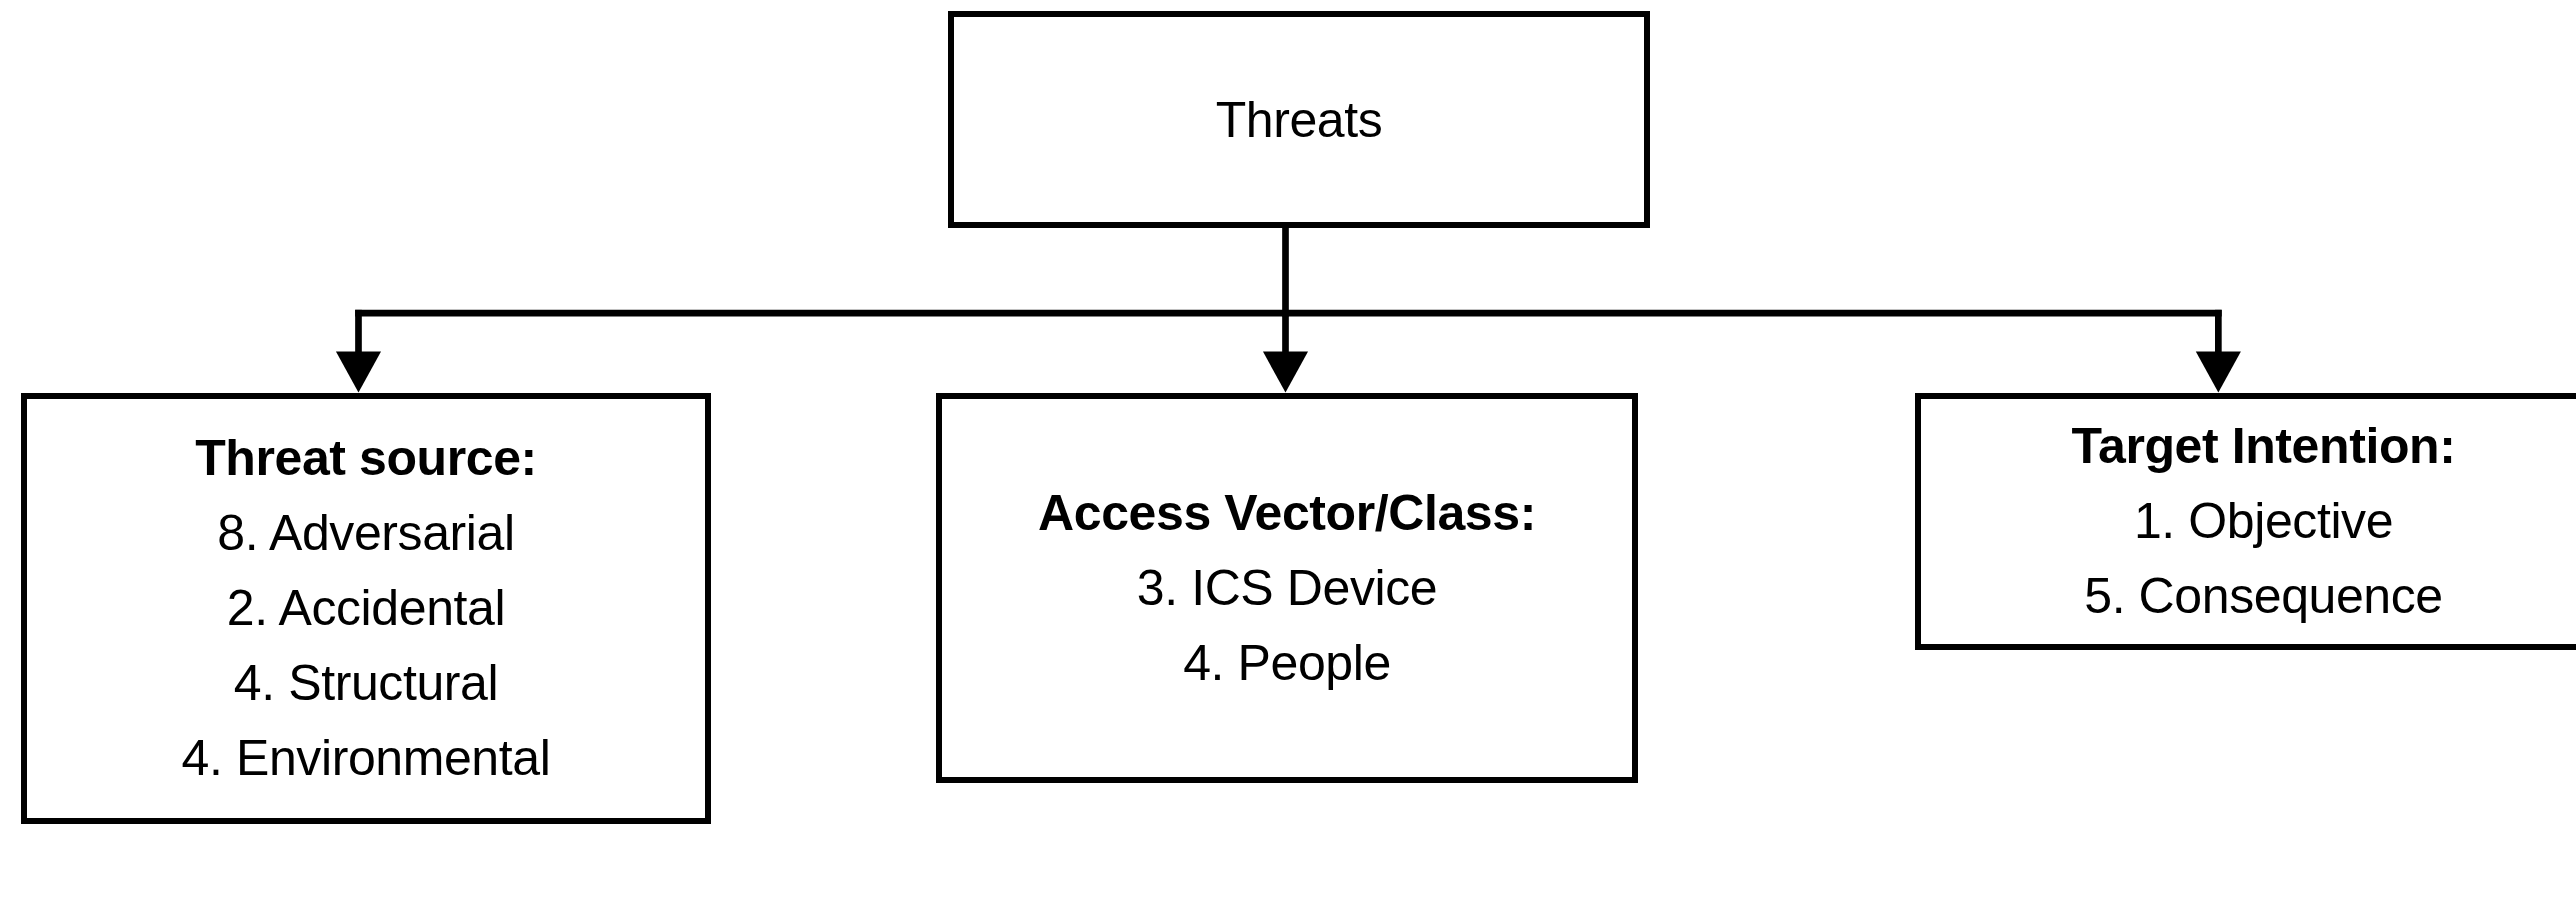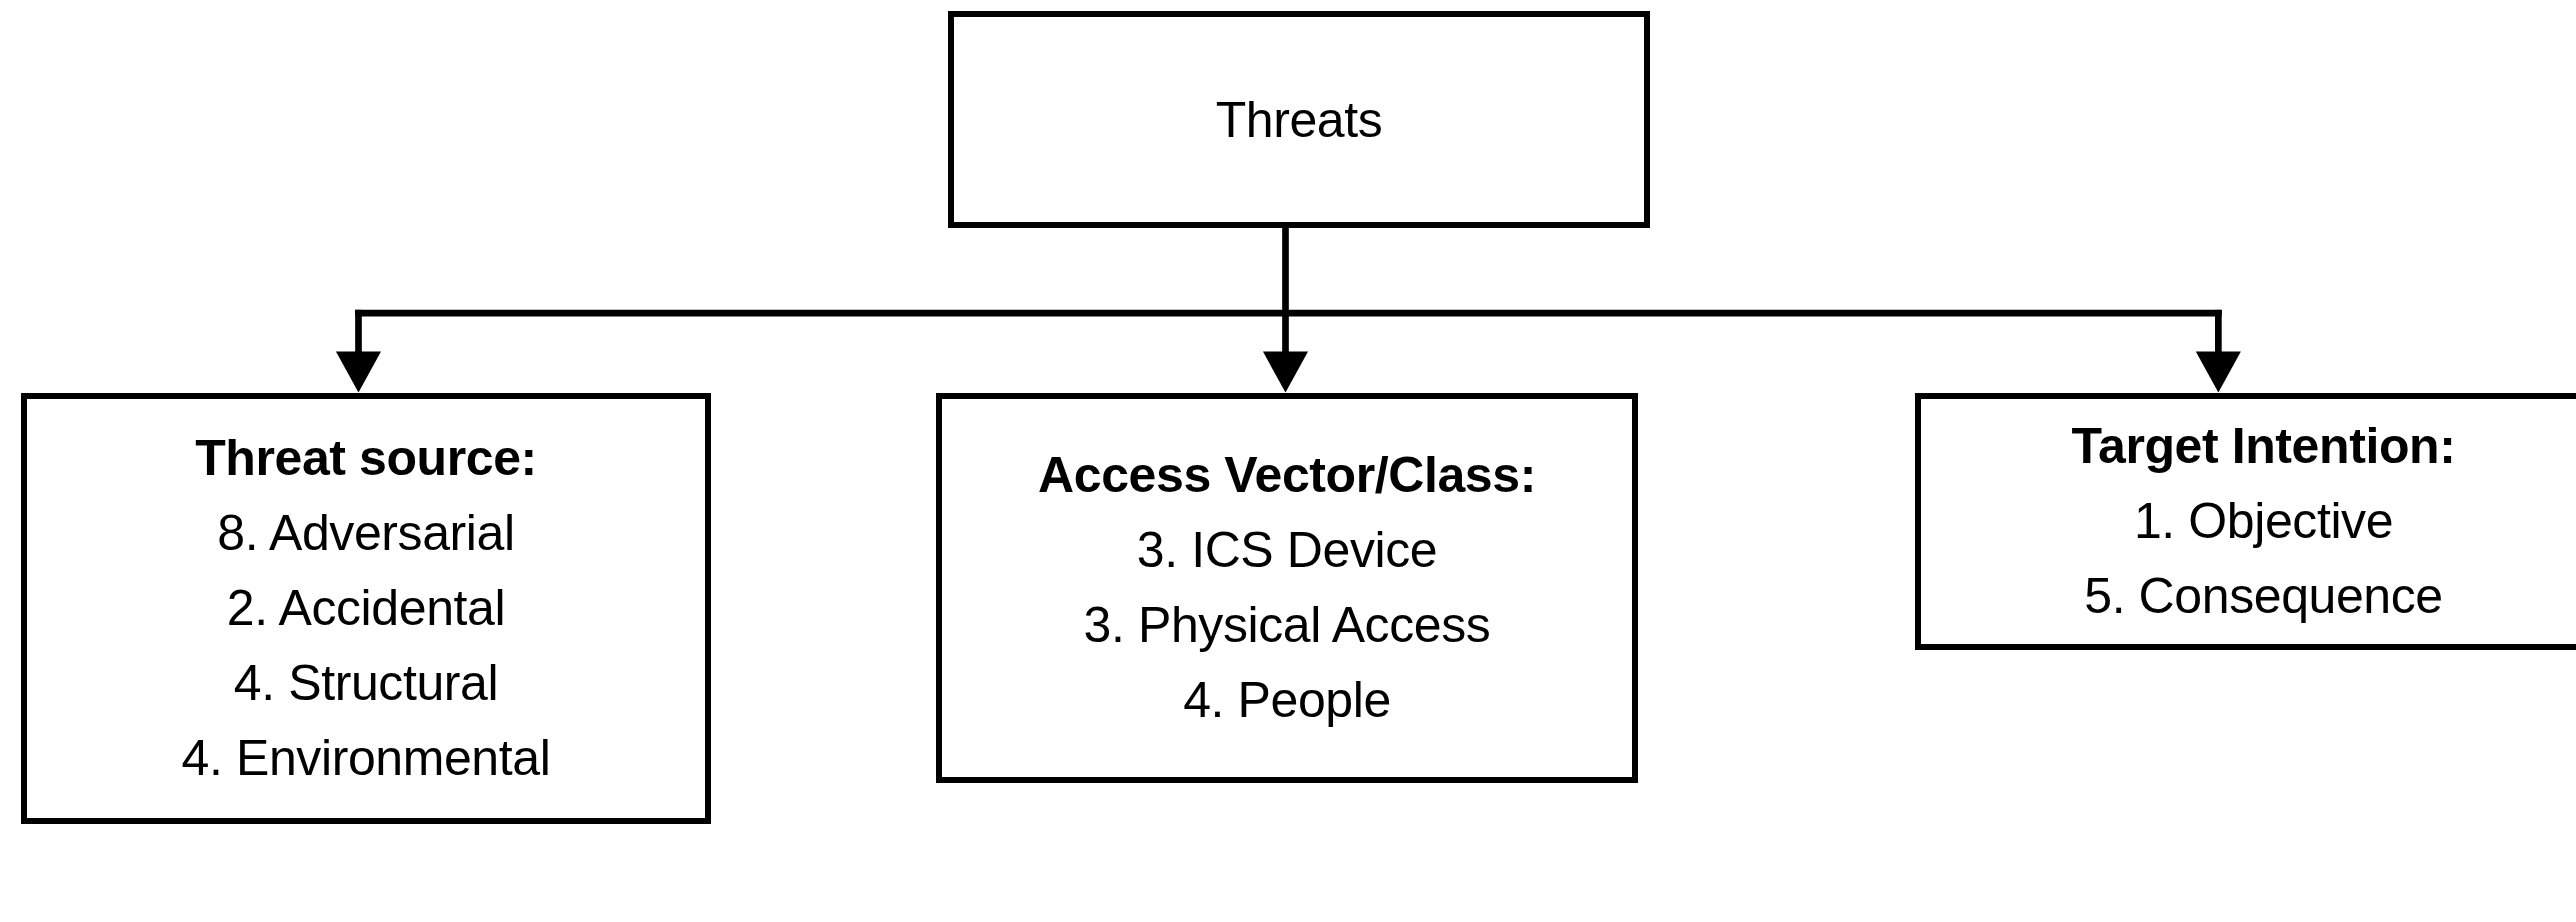--- a/index.html
+++ b/index.html
@@ -85,21 +85,20 @@
     <div class="line header">Threat source:</div>
     <div class="line">8. Adversarial</div>
     <div class="line">2. Accidental</div>
     <div class="line">4. Structural</div>
     <div class="line">4. Environmental</div>
   </div>
 
   <div class="box child-1">
     <div class="line header">Access Vector/Class:</div>
     <div class="line">3. ICS Device</div>
-    <div class="line">3. Physical Access</div>
     <div class="line">4. People</div>
   </div>
 
   <div class="box child-2">
     <div class="line header">Target Intention:</div>
     <div class="line">1. Objective</div>
     <div class="line">5. Consequence</div>
   </div>
 
 </div>

